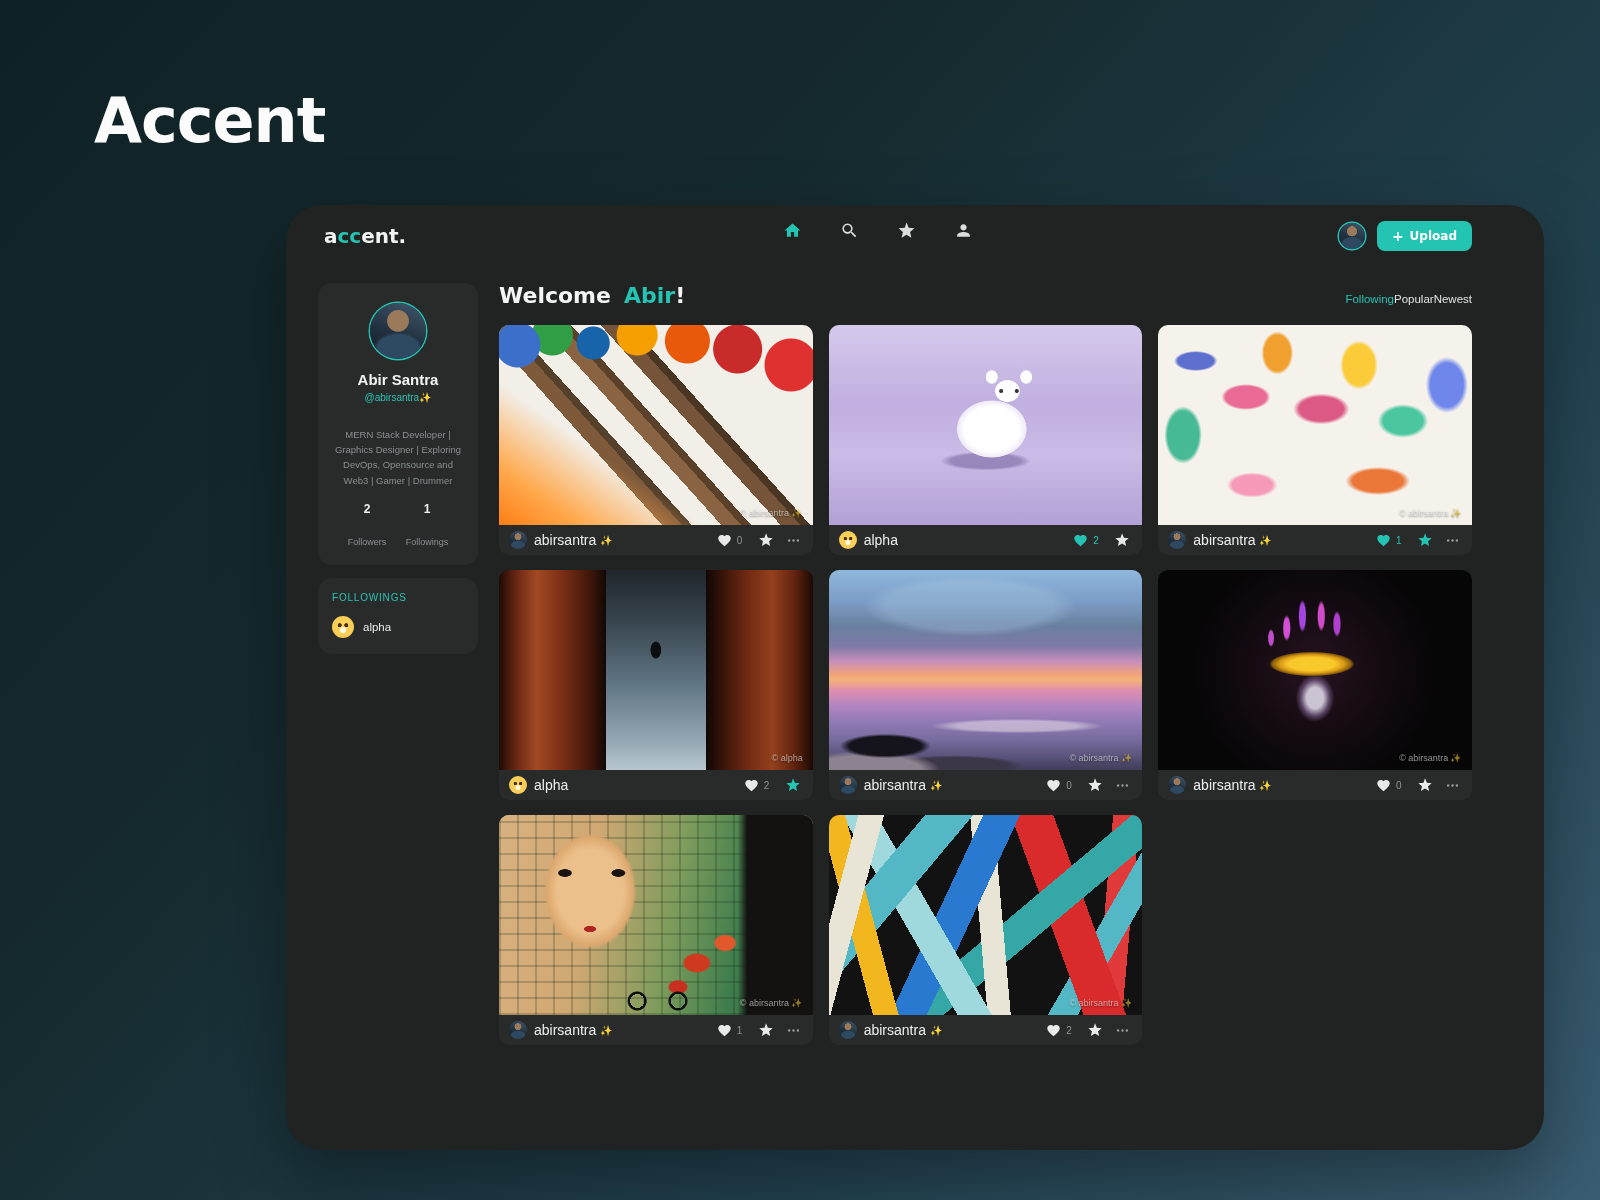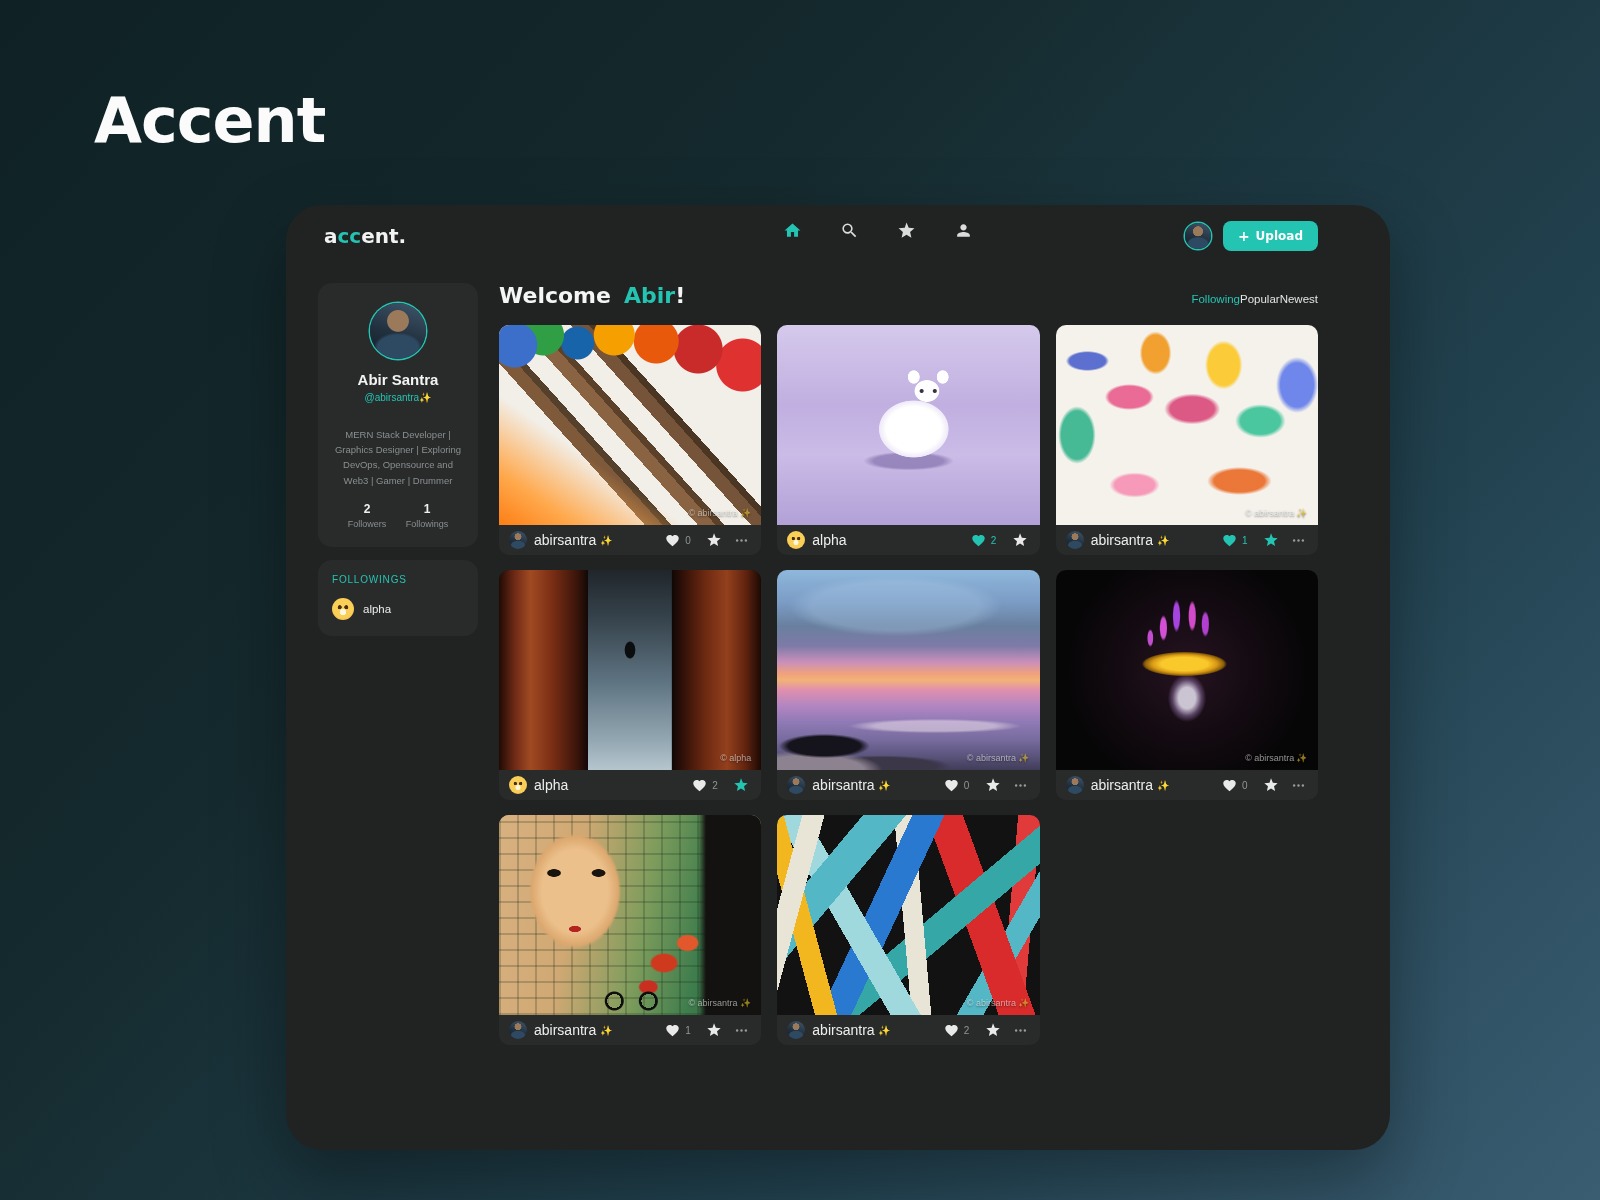--- a/index.html
+++ b/index.html
@@ -9,21 +9,21 @@
     font-family:"Liberation Sans",sans-serif;
     -webkit-font-smoothing:antialiased;
   }
   .bg-title{
     position:absolute;left:94px;top:84px;margin:0;
     font-family:"DejaVu Sans",sans-serif;font-weight:bold;font-size:62px;
     color:#fbfbfb;letter-spacing:-1px;
   }
   
   .window{
-    position:absolute;left:286px;top:205px;width:1104px;height:945px;
+    position:absolute;left:286px;top:205px;width:1258px;height:945px;
     background:#212323;border-radius:36px;box-shadow:0 30px 70px rgba(0,0,0,.35);
   }
   .app-header{position:relative;display:flex;align-items:center;height:34px;padding:14px 72px 0 38px}
   .logo{font-family:"DejaVu Sans",sans-serif;font-weight:bold;font-size:20px;color:#f2f2f2}
   .logo .tl{color:#24c4b3}
   .main-nav{position:absolute;left:497px;top:16px;display:flex;gap:38px}
   .nav-btn{background:none;border:none;padding:0;cursor:pointer;color:#dcdcdc;display:flex}
   .nav-btn.active{color:#24c4b3}
   .header-right{margin-left:auto;display:flex;align-items:center;gap:12px}
   .avatar{border-radius:50%;display:inline-block}
@@ -52,21 +52,21 @@
   .content{position:absolute;left:0;right:0;top:48px;bottom:0;padding:30px 72px 0 32px;display:flex;gap:21px}
   .sidebar{width:160px;flex:none}
   .side-card{background:#292b2b;border-radius:14px}
   .profile-card{padding:18px 12px 18px;text-align:center}
   .profile-avatar{width:56px;height:56px;margin:2px auto 0}
   .profile-name{margin-top:12px;font-size:15px;font-weight:bold;color:#f3f3f3}
   .profile-handle{margin-top:4px;font-size:10px;color:#24c4b3;font-weight:normal}
   .profile-bio{margin-top:24px;font-size:9.5px;line-height:1.6;color:#8a8f8f;padding:0 2px}
   .profile-stats{margin-top:14px;display:flex;justify-content:space-around;padding:0 8px}
   .stat-value{font-size:12px;font-weight:bold;color:#efefef}
-  .stat-label{margin-top:3px;font-size:9px;color:#8a8f8f}
+  .stat-label{margin-top:21px;font-size:9px;color:#8a8f8f}
   .followings-card{margin-top:13px;padding:14px 14px 16px}
   .followings-title{font-size:10px;letter-spacing:.08em;color:#24c4b3}
   .follow-user{margin-top:13px;display:flex;align-items:center;gap:9px;cursor:pointer}
   .follow-avatar{width:22px;height:22px}
   .follow-name{font-size:11.5px;color:#ececec}
   
   .main{flex:1;min-width:0}
   .main-head{display:flex;align-items:baseline;justify-content:space-between}
   .welcome{font-family:"DejaVu Sans",sans-serif;font-size:22px;font-weight:bold;color:#f5f5f5}
   .welcome .hl{color:#24c4b3;margin-left:13px}

